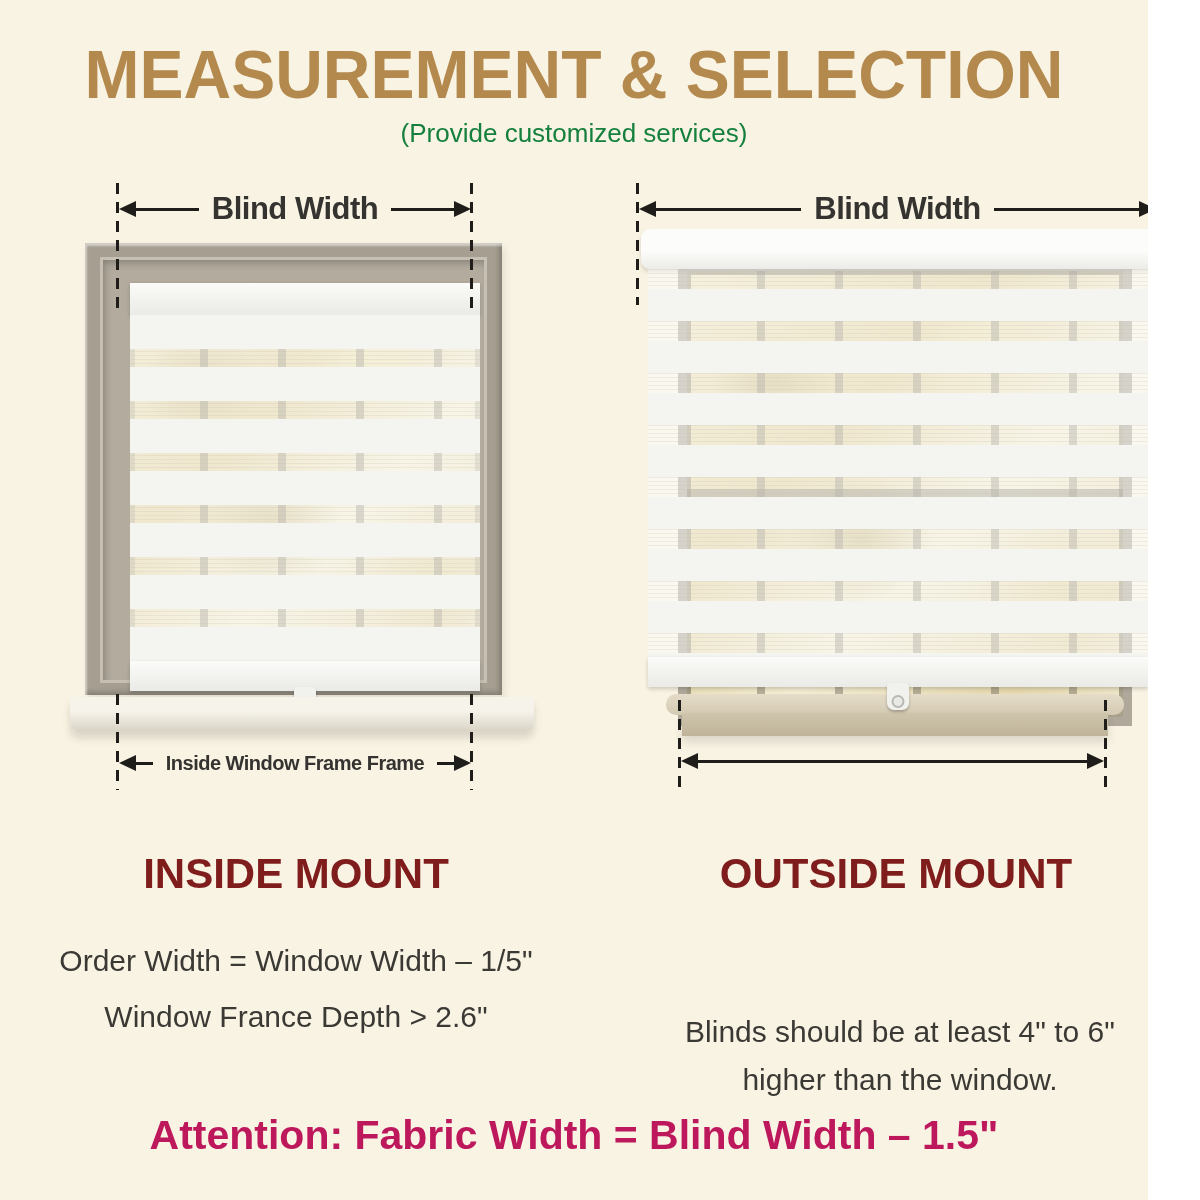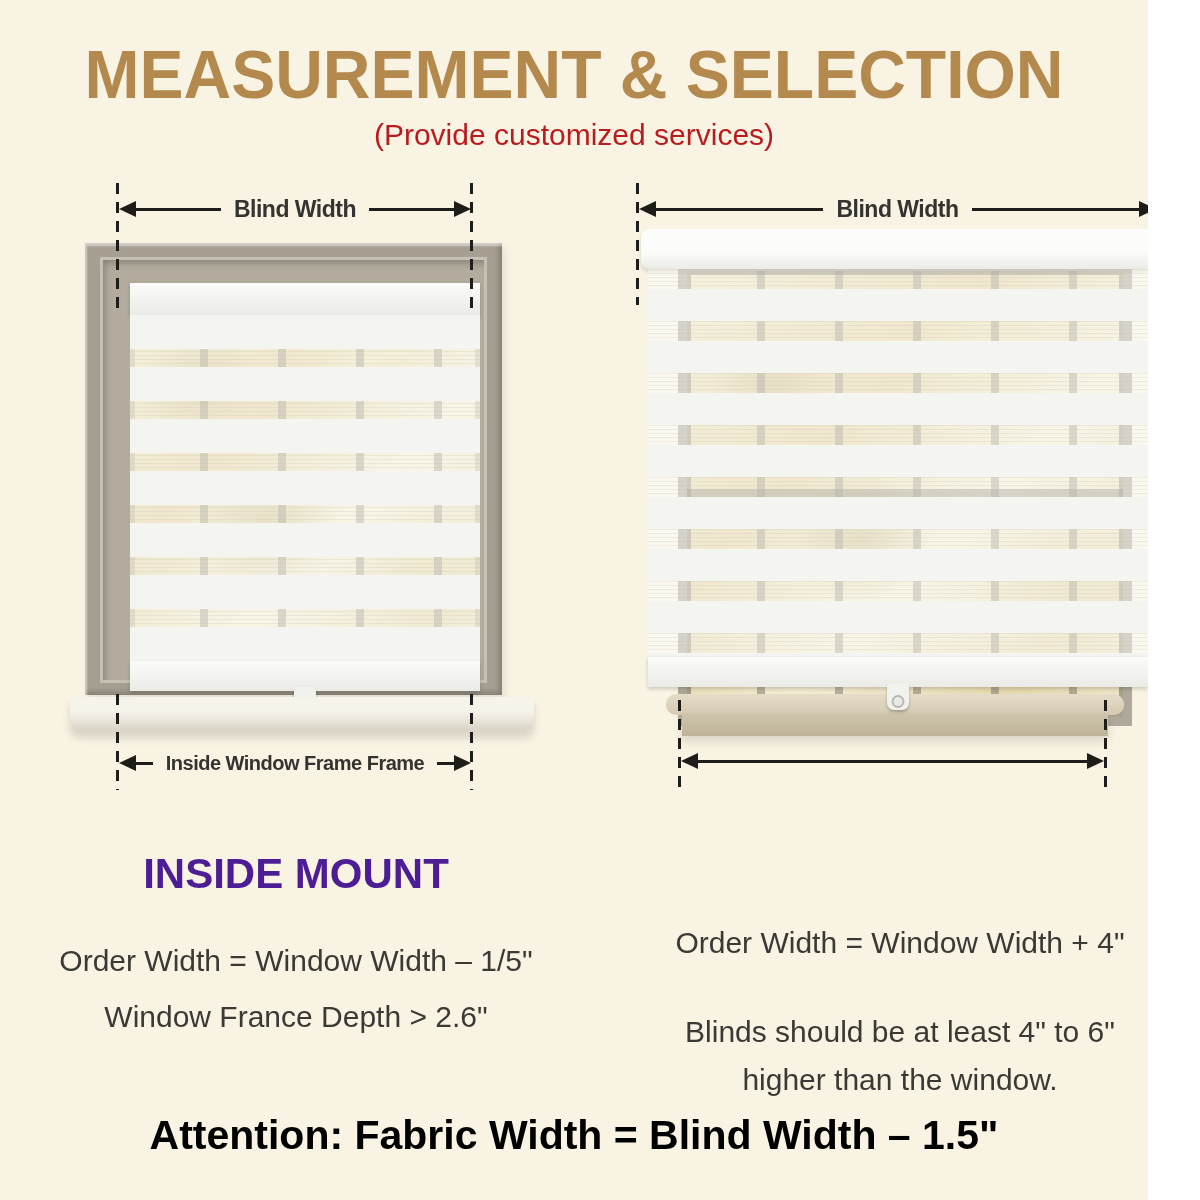--- a/index.html
+++ b/index.html
@@ -9,56 +9,56 @@
     font-family:"Liberation Sans", sans-serif;
   }
   
   .title{
     position:absolute; left:0; right:0; top:36px; text-align:center;
     font-size:66px; font-weight:bold; color:#b3894e; letter-spacing:0px;
     transform:scaleY(1.04);
   }
   .subtitle{
     position:absolute; left:0; right:0; top:118px; text-align:center;
-    font-size:30px; color:#b91c1c; font-weight:normal;
+    font-size:26px; color:#15803d; font-weight:normal;
   }
   .mount-heading{
     position:absolute; width:500px; text-align:center;
-    font-size:42px; font-weight:bold; color:#4c1d95;
+    font-size:42px; font-weight:bold; color:#7f1d1d;
   }
   .mh-left{left:46px; top:850px;}
   .mh-right{left:646px; top:850px;}
   .body-line{
     position:absolute; text-align:center; font-size:30px; color:#3a3934;
   }
   .bl-i1{left:0; width:592px; top:944px;}
   .bl-i2{left:0; width:592px; top:1000px;}
   .bl-o1{left:604px; width:592px; top:926px;}
   .bl-o2{left:648px; width:504px; top:1008px; line-height:48px;}
   .attention{
     position:absolute; left:0; right:0; top:1112px; text-align:center;
-    font-size:41px; font-weight:bold; color:#000000;
+    font-size:41px; font-weight:bold; color:#be185d;
   }
   
   .dash-v{
     position:absolute; width:3px; z-index:6;
     background:repeating-linear-gradient(180deg,#1e1d1a 0 11px,transparent 11px 19px);
   }
   .dim-row{
     position:absolute; display:flex; align-items:center; height:26px; z-index:7;
   }
   .dim-line{flex:1; height:3px; background:#1e1d1a;}
   .ah{width:0; height:0; border-top:8px solid transparent; border-bottom:8px solid transparent;}
   .ah-left{border-right:17px solid #1e1d1a;}
   .ah-right{border-left:17px solid #1e1d1a;}
   .dim-label{
     margin:0 13px; font-weight:bold; color:#343330; white-space:nowrap;
     letter-spacing:-0.5px;
   }
-  .lbl-lg{font-size:23px;}
+  .lbl-lg{font-size:31px;}
   .lbl-sm{font-size:20px;}
   
   .rail{
     background:linear-gradient(180deg,#fbfbf9,#eaeae6);
     box-shadow:0 2px 4px rgba(0,0,0,.18);
   }
   .tab{
     position:absolute; left:50%; bottom:-23px; transform:translateX(-50%);
     width:22px; height:27px; background:#f1f1ee;
     border-radius:4px 4px 7px 7px; box-shadow:0 2px 3px rgba(0,0,0,.25);
@@ -199,22 +199,22 @@
   <div class="dash-v" style="left:678px; top:700px; height:92px;"></div>
   <div class="dash-v" style="left:1104px; top:700px; height:92px;"></div>
   <div class="dim-row" style="left:681px; top:748px; width:423px;">
     <span class="ah ah-left"></span>
       <span class="dim-line"></span>
     <span class="dim-line"></span>
       <span class="ah ah-right"></span>
   </div>
 
   <div class="mount-heading mh-left">INSIDE MOUNT</div>
+  <div class="mount-heading mh-right">OUTSIDE MOUNT</div>
 
   <div class="body-line bl-i1">Order Width = Window Width – 1/5"</div>
   <div class="body-line bl-i2">Window France Depth &gt; 2.6"</div>
 
-  <div class="body-line bl-o1">Order Width = Window Width + 4"</div>
   <div class="body-line bl-o2">Blinds should be at least 4" to 6" higher than the window.</div>
 
   <div class="attention">Attention: Fabric Width = Blind Width – 1.5"</div>
 
 </div>
 
 </body></html>

